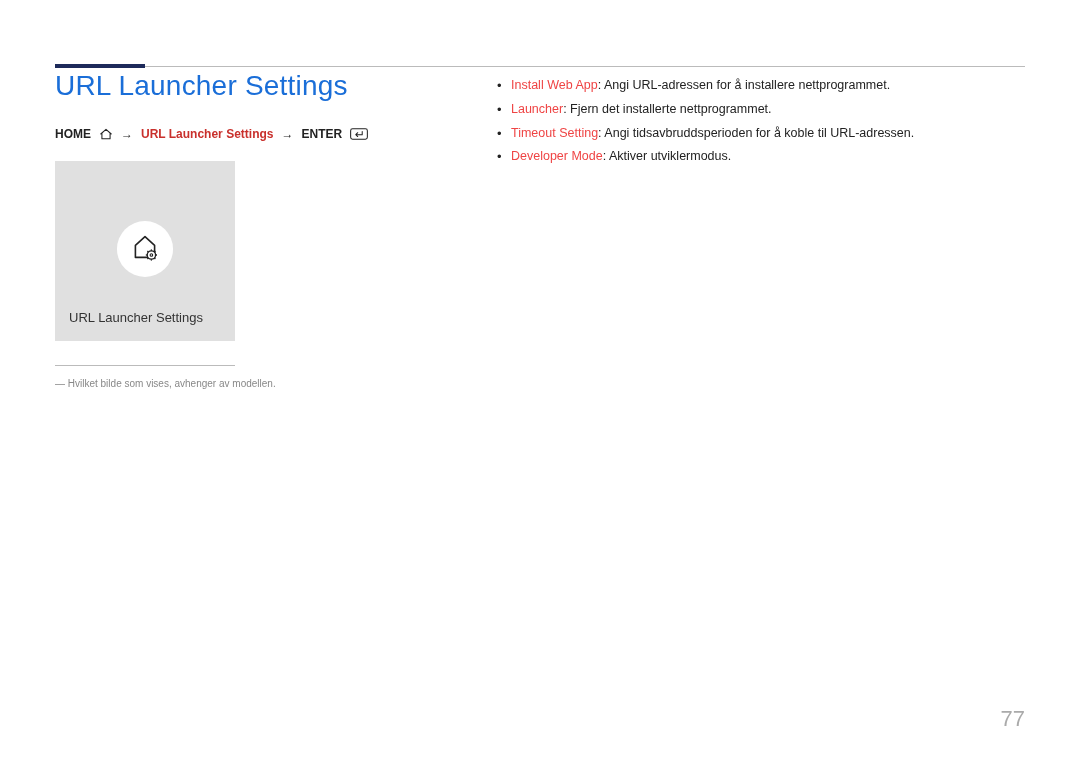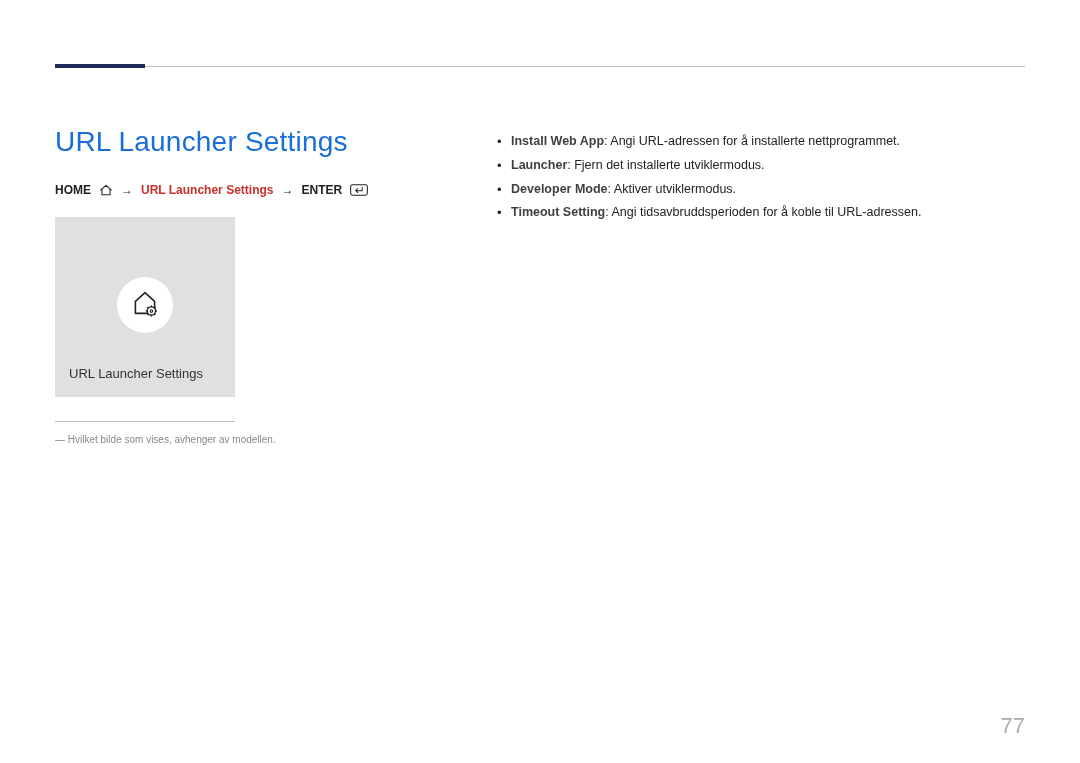--- a/index.html
+++ b/index.html
@@ -9,21 +9,21 @@
     width: 1080px;
     height: 763px;
     font-family: Arial, Helvetica, sans-serif;
     background: #fff;
     color: #222;
   }
   .page {
     position: relative;
     width: 1080px;
     height: 763px;
-    padding: 96px 55px 30px 55px;
+    padding: 40px 55px 30px 55px;
   }
   .top-rule {
     position: absolute;
     top: 66px;
     left: 55px;
     right: 55px;
     height: 1px;
     background: #bbb;
   }
   .top-rule-accent {
@@ -129,26 +129,26 @@
   }
   .bullet-list li::before {
     content: "•";
     position: absolute;
     left: 2px;
     top: 0;
     font-size: 13px;
     color: #222;
   }
   .bullet-list .accent {
-    color: #404040;
-    font-weight: 700;
+    color: #ef4444;
+    font-weight: 400;
   }
   .page-number {
     position: absolute;
-    bottom: 24px;
+    bottom: 31px;
     right: 55px;
     font-size: 22px;
     color: #aaa;
     font-weight: 300;
   }
 </style>
 </head>
 <body>
 
 <div class="page">
@@ -206,24 +206,24 @@
         <div class="tile-label">URL Launcher Settings</div>
       </div>
 
       <div class="note-rule"></div>
       <div class="note">― Hvilket bilde som vises, avhenger av modellen.</div>
 
     </div>
 
     <div class="right-col">
       <ul class="bullet-list">
-        <li><span class="accent">Install Web App</span><span>: Angi URL-adressen for å installerte nettprogrammet.</span></li>
-        <li><span class="accent">Launcher</span><span>: Fjern det installerte utviklermodus.</span></li>
+        <li><span class="accent">Install Web App</span><span>: Angi URL-adressen for å installere nettprogrammet.</span></li>
+        <li><span class="accent">Launcher</span><span>: Fjern det installerte nettprogrammet.</span></li>
+        <li><span class="accent">Timeout Setting</span><span>: Angi tidsavbruddsperioden for å koble til URL-adressen.</span></li>
         <li><span class="accent">Developer Mode</span><span>: Aktiver utviklermodus.</span></li>
-        <li><span class="accent">Timeout Setting</span><span>: Angi tidsavbruddsperioden for å koble til URL-adressen.</span></li>
       </ul>
     </div>
 
   </div>
 
   <div class="page-number">77</div>
 
 </div>
 
 </body></html>

